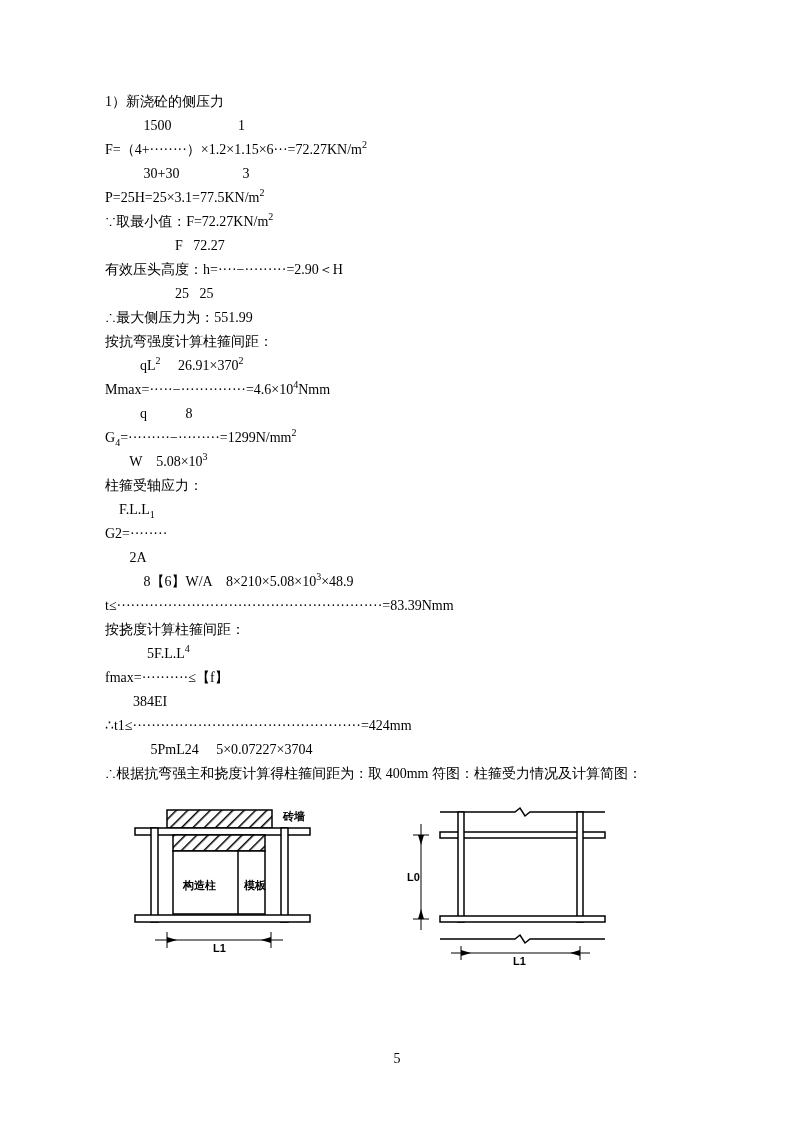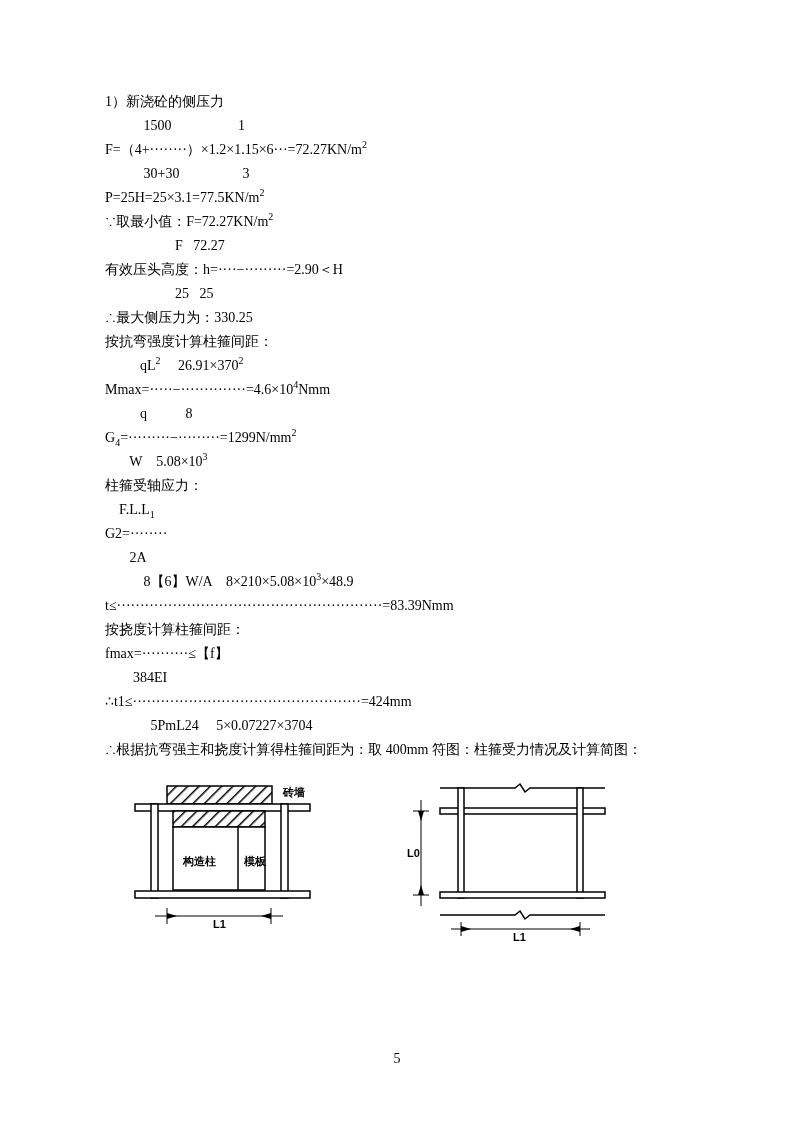--- a/index.html
+++ b/index.html
@@ -55,34 +55,35 @@
 
   <div class="line">1）新浇砼的侧压力</div>
   <div class="line">           1500                   1</div>
   <div class="line"><span>F=（4+········）×1.2×1.15×6···=72.27KN/m</span><sup>2</sup></div>
   <div class="line">           30+30                  3</div>
   <div class="line"><span>P=25H=25×3.1=77.5KN/m</span><sup>2</sup></div>
   <div class="line"><span>∵取最小值：F=72.27KN/m</span><sup>2</sup></div>
   <div class="line">                    F   72.27</div>
   <div class="line">有效压头高度：h=····−·········=2.90＜H</div>
   <div class="line">                    25   25</div>
-  <div class="line">∴最大侧压力为：330.25</div>
+  <div class="line">∴最大侧压力为：551.99</div>
   <div class="line">按抗弯强度计算柱箍间距：</div>
   <div class="line"><span>          qL</span><sup>2</sup><span>     26.91×370</span><sup>2</sup></div>
   <div class="line"><span>Mmax=·····−··············=4.6×10</span><sup>4</sup><span>Nmm</span></div>
   <div class="line">          q           8</div>
   <div class="line"><span>G</span><sub>4</sub><span>=·········−·········=1299N/mm</span><sup>2</sup></div>
   <div class="line"><span>       W    5.08×10</span><sup>3</sup></div>
   <div class="line">柱箍受轴应力：</div>
   <div class="line"><span>    F.L.L</span><sub>1</sub></div>
   <div class="line">G2=········</div>
   <div class="line">       2A</div>
   <div class="line"><span>           8【6】W/A    8×210×5.08×10</span><sup>3</sup><span>×48.9</span></div>
   <div class="line">t≤·························································=83.39Nmm</div>
   <div class="line">按挠度计算柱箍间距：</div>
+  <div class="line"><span>            5F.L.L</span><sup>4</sup></div>
   <div class="line">fmax=··········≤【f】</div>
   <div class="line">        384EI</div>
   <div class="line">∴t1≤·················································=424mm</div>
   <div class="line">             5PmL24     5×0.07227×3704</div>
   <div class="line">∴根据抗弯强主和挠度计算得柱箍间距为：取 400mm 符图：柱箍受力情况及计算简图：</div>
 
   <div class="figures">
 
     <svg width="210" height="160" viewBox="0 0 210 160">
 

